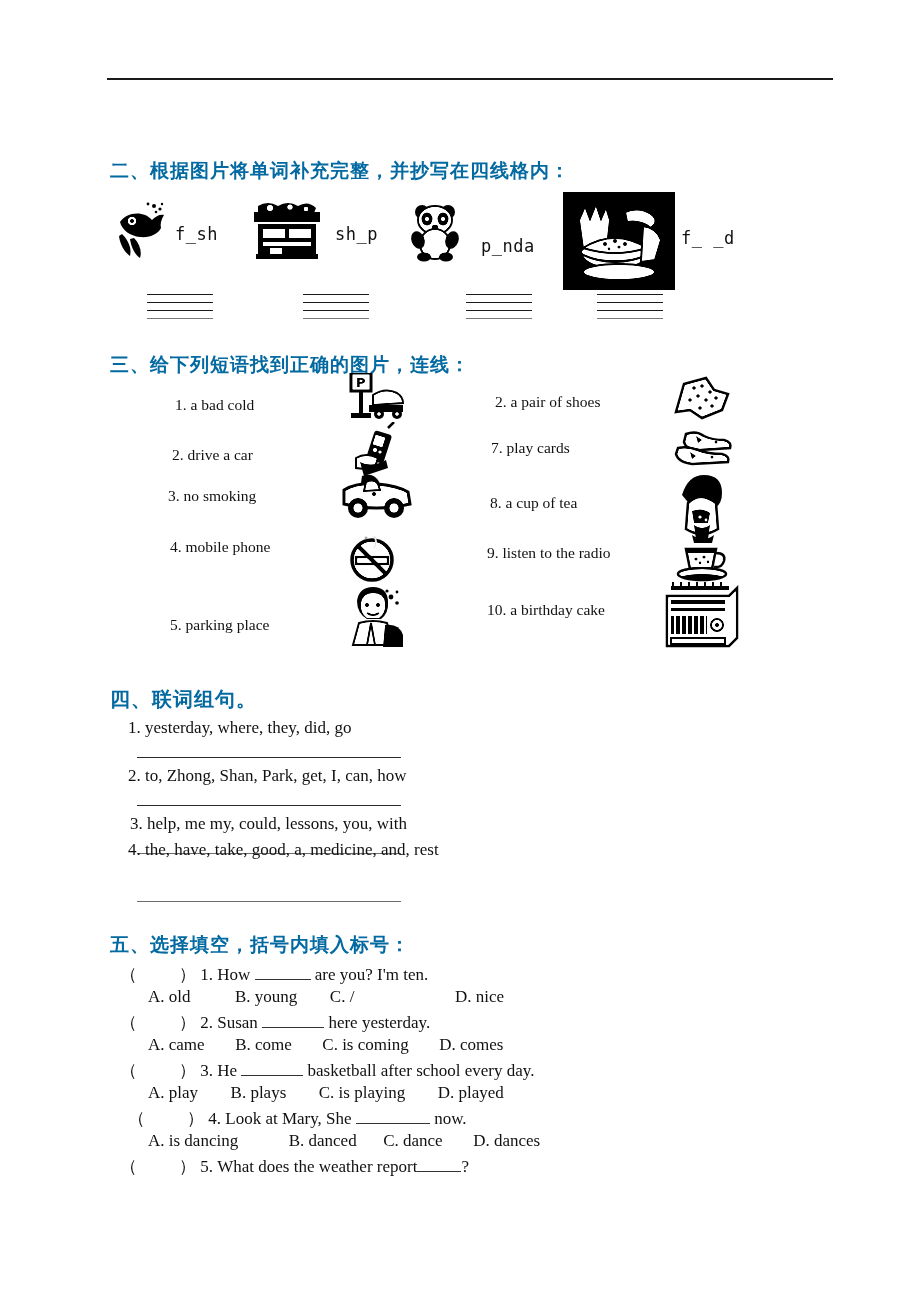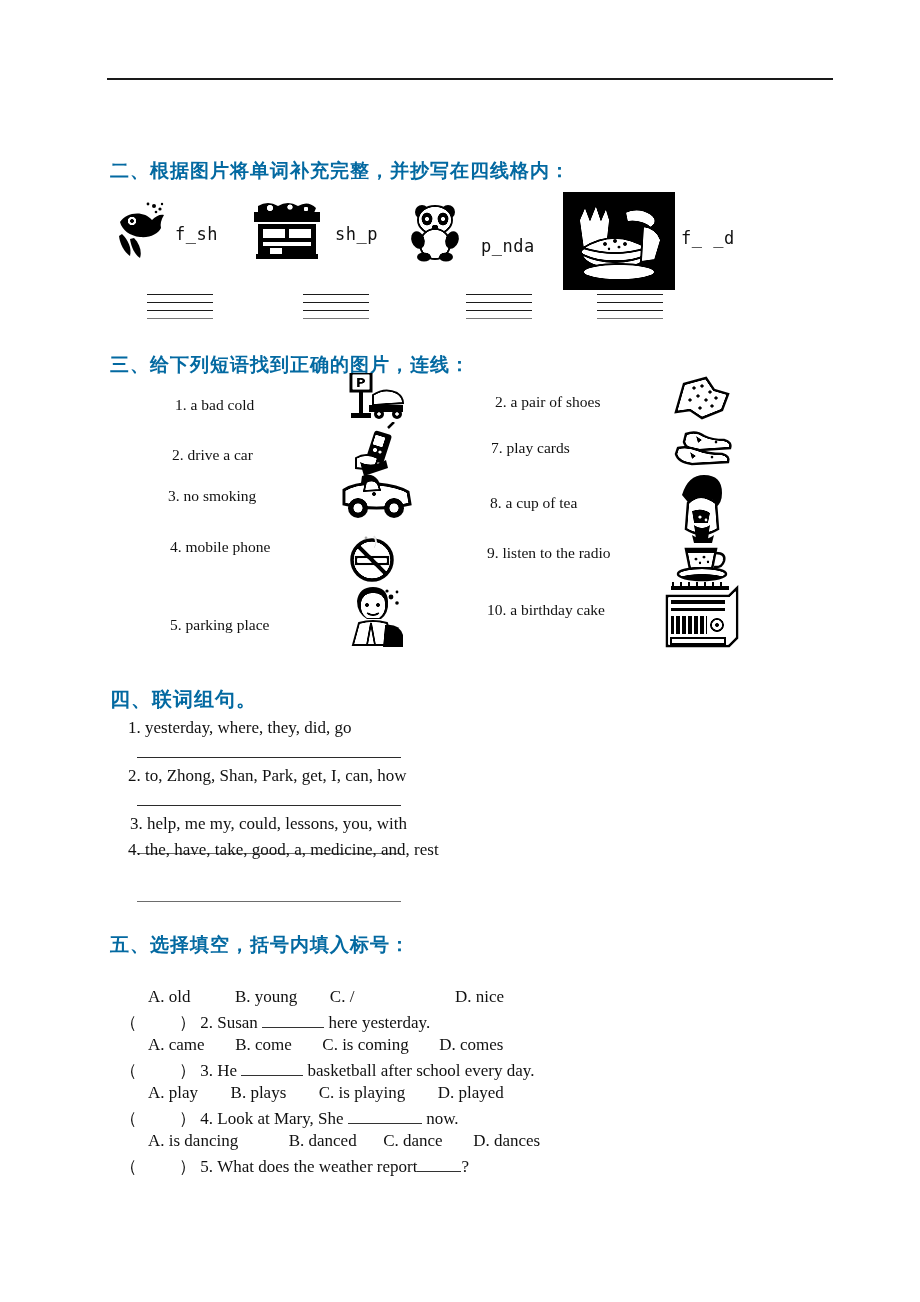--- a/index.html
+++ b/index.html
@@ -418,20 +418,27 @@
   <div class="s4-line" style="top:805px;"></div>
 
   <div class="s4-item" style="left:130px; top:814px;">3. help, me my, could, lessons, you, with</div>
   <div class="s4-line faint" style="top:853px;"></div>
 
   <div class="s4-item" style="left:128px; top:840px;">4. the, have, take, good, a, medicine, and, rest</div>
   <div class="s4-line faint" style="top:901px;"></div>
 
   <div class="sec-head" style="left:110px; top:932px;">五、选择填空，括号内填入标号：</div>
 
+  <div class="s5-q" style="left:120px; top:963px;">
+    <span class="paren">（</span><span class="gap"></span><span class="paren">）</span>
+    <span>1.</span>
+    <span>How</span>
+    <span class="blank-u w2"></span>
+    <span>are you? I'm ten.</span>
+  </div>
   <div class="s5-o" style="left:148px; top:987px;">
     <span>A. old</span>
     <span style="display:inline-block;width:36px;"></span>
     <span>B. young</span>
     <span style="display:inline-block;width:24px;"></span>
     <span>C. /</span>
     <span style="display:inline-block;width:92px;"></span>
     <span>D. nice</span>
   </div>
 
@@ -462,21 +469,21 @@
   <div class="s5-o" style="left:148px; top:1083px;">
     <span>A. play</span>
     <span style="display:inline-block;width:24px;"></span>
     <span>B. plays</span>
     <span style="display:inline-block;width:24px;"></span>
     <span>C. is playing</span>
     <span style="display:inline-block;width:24px;"></span>
     <span>D. played</span>
   </div>
 
-  <div class="s5-q" style="left:120px; top:1107px;">
+  <div class="s5-q" style="left:128px; top:1107px;">
     <span class="paren">（</span><span class="gap"></span><span class="paren">）</span>
     <span>4.</span>
     <span>Look at Mary, She</span>
     <span class="blank-u w4"></span>
     <span>now.</span>
   </div>
   <div class="s5-o" style="left:148px; top:1131px;">
     <span>A. is dancing</span>
     <span style="display:inline-block;width:42px;"></span>
     <span>B. danced</span>

